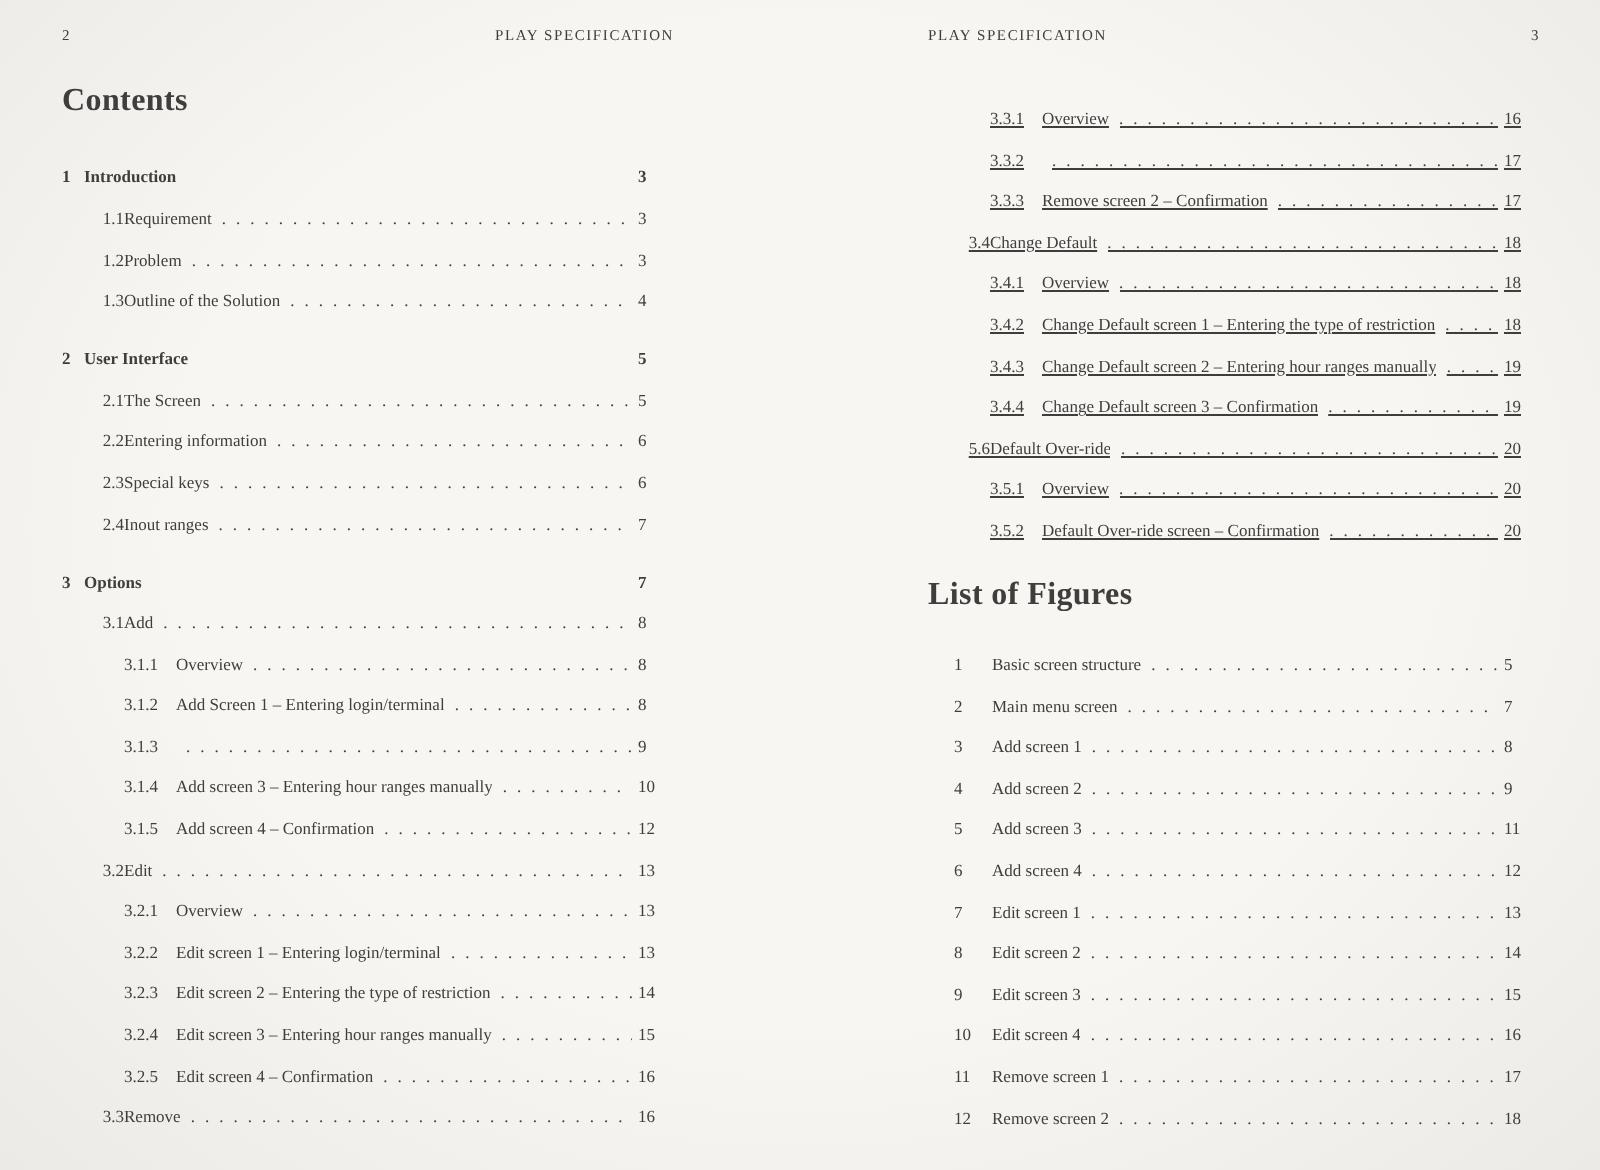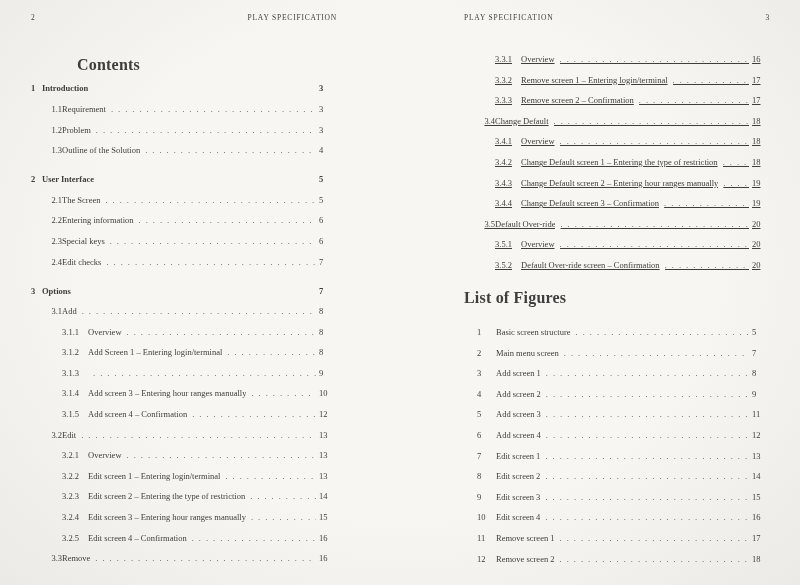--- a/index.html
+++ b/index.html
@@ -24,21 +24,21 @@
 
   .running-header{
     position:absolute;top:13px;left:0;right:0;
     display:flex;justify-content:space-between;align-items:baseline;
     font-size:7.5px;letter-spacing:0.8px;
   }
   .heading{
     position:absolute;left:0;margin:0;
     font-size:16px;font-weight:bold;letter-spacing:0.2px;
   }
-  .contents-heading{top:56px;margin-left:46px;}
+  .contents-heading{top:42px;}
   .lof-heading{top:289px;}
 
   .list{position:absolute;left:0;right:0;}
   .toc-left{top:70px;}
   .toc-right{top:49px;text-decoration:underline;}
   .figures-list{top:322px;}
 
   .row{
     display:flex;
     height:20.6px;line-height:20.6px;
@@ -121,21 +121,21 @@
           <span class="pg">6</span>
         </div>
         <div class="row lvl2">
           <span class="num">2.3</span>
           <span class="label">Special keys</span>
           <span class="dots"></span>
           <span class="pg">6</span>
         </div>
         <div class="row lvl2">
           <span class="num">2.4</span>
-          <span class="label">Edit checks</span>
+          <span class="label">Inout ranges</span>
           <span class="dots"></span>
           <span class="pg">7</span>
         </div>
         <div class="row lvl1">
           <span class="num">3</span>
           <span class="label">Options</span>
           <span class="dots"></span>
           <span class="pg">7</span>
         </div>
         <div class="row lvl2">
@@ -225,21 +225,20 @@
     </div>
     <div class="list toc-right">
         <div class="row lvl3">
           <span class="num">3.3.1</span>
           <span class="label">Overview</span>
           <span class="dots"></span>
           <span class="pg">16</span>
         </div>
         <div class="row lvl3">
           <span class="num">3.3.2</span>
-          <span class="label">Remove screen 1 – Entering login/terminal</span>
           <span class="dots"></span>
           <span class="pg">17</span>
         </div>
         <div class="row lvl3">
           <span class="num">3.3.3</span>
           <span class="label">Remove screen 2 – Confirmation</span>
           <span class="dots"></span>
           <span class="pg">17</span>
         </div>
         <div class="row lvl2">
@@ -266,21 +265,21 @@
           <span class="dots"></span>
           <span class="pg">19</span>
         </div>
         <div class="row lvl3">
           <span class="num">3.4.4</span>
           <span class="label">Change Default screen 3 – Confirmation</span>
           <span class="dots"></span>
           <span class="pg">19</span>
         </div>
         <div class="row lvl2">
-          <span class="num">3.5</span>
+          <span class="num">5.6</span>
           <span class="label">Default Over-ride</span>
           <span class="dots"></span>
           <span class="pg">20</span>
         </div>
         <div class="row lvl3">
           <span class="num">3.5.1</span>
           <span class="label">Overview</span>
           <span class="dots"></span>
           <span class="pg">20</span>
         </div>

